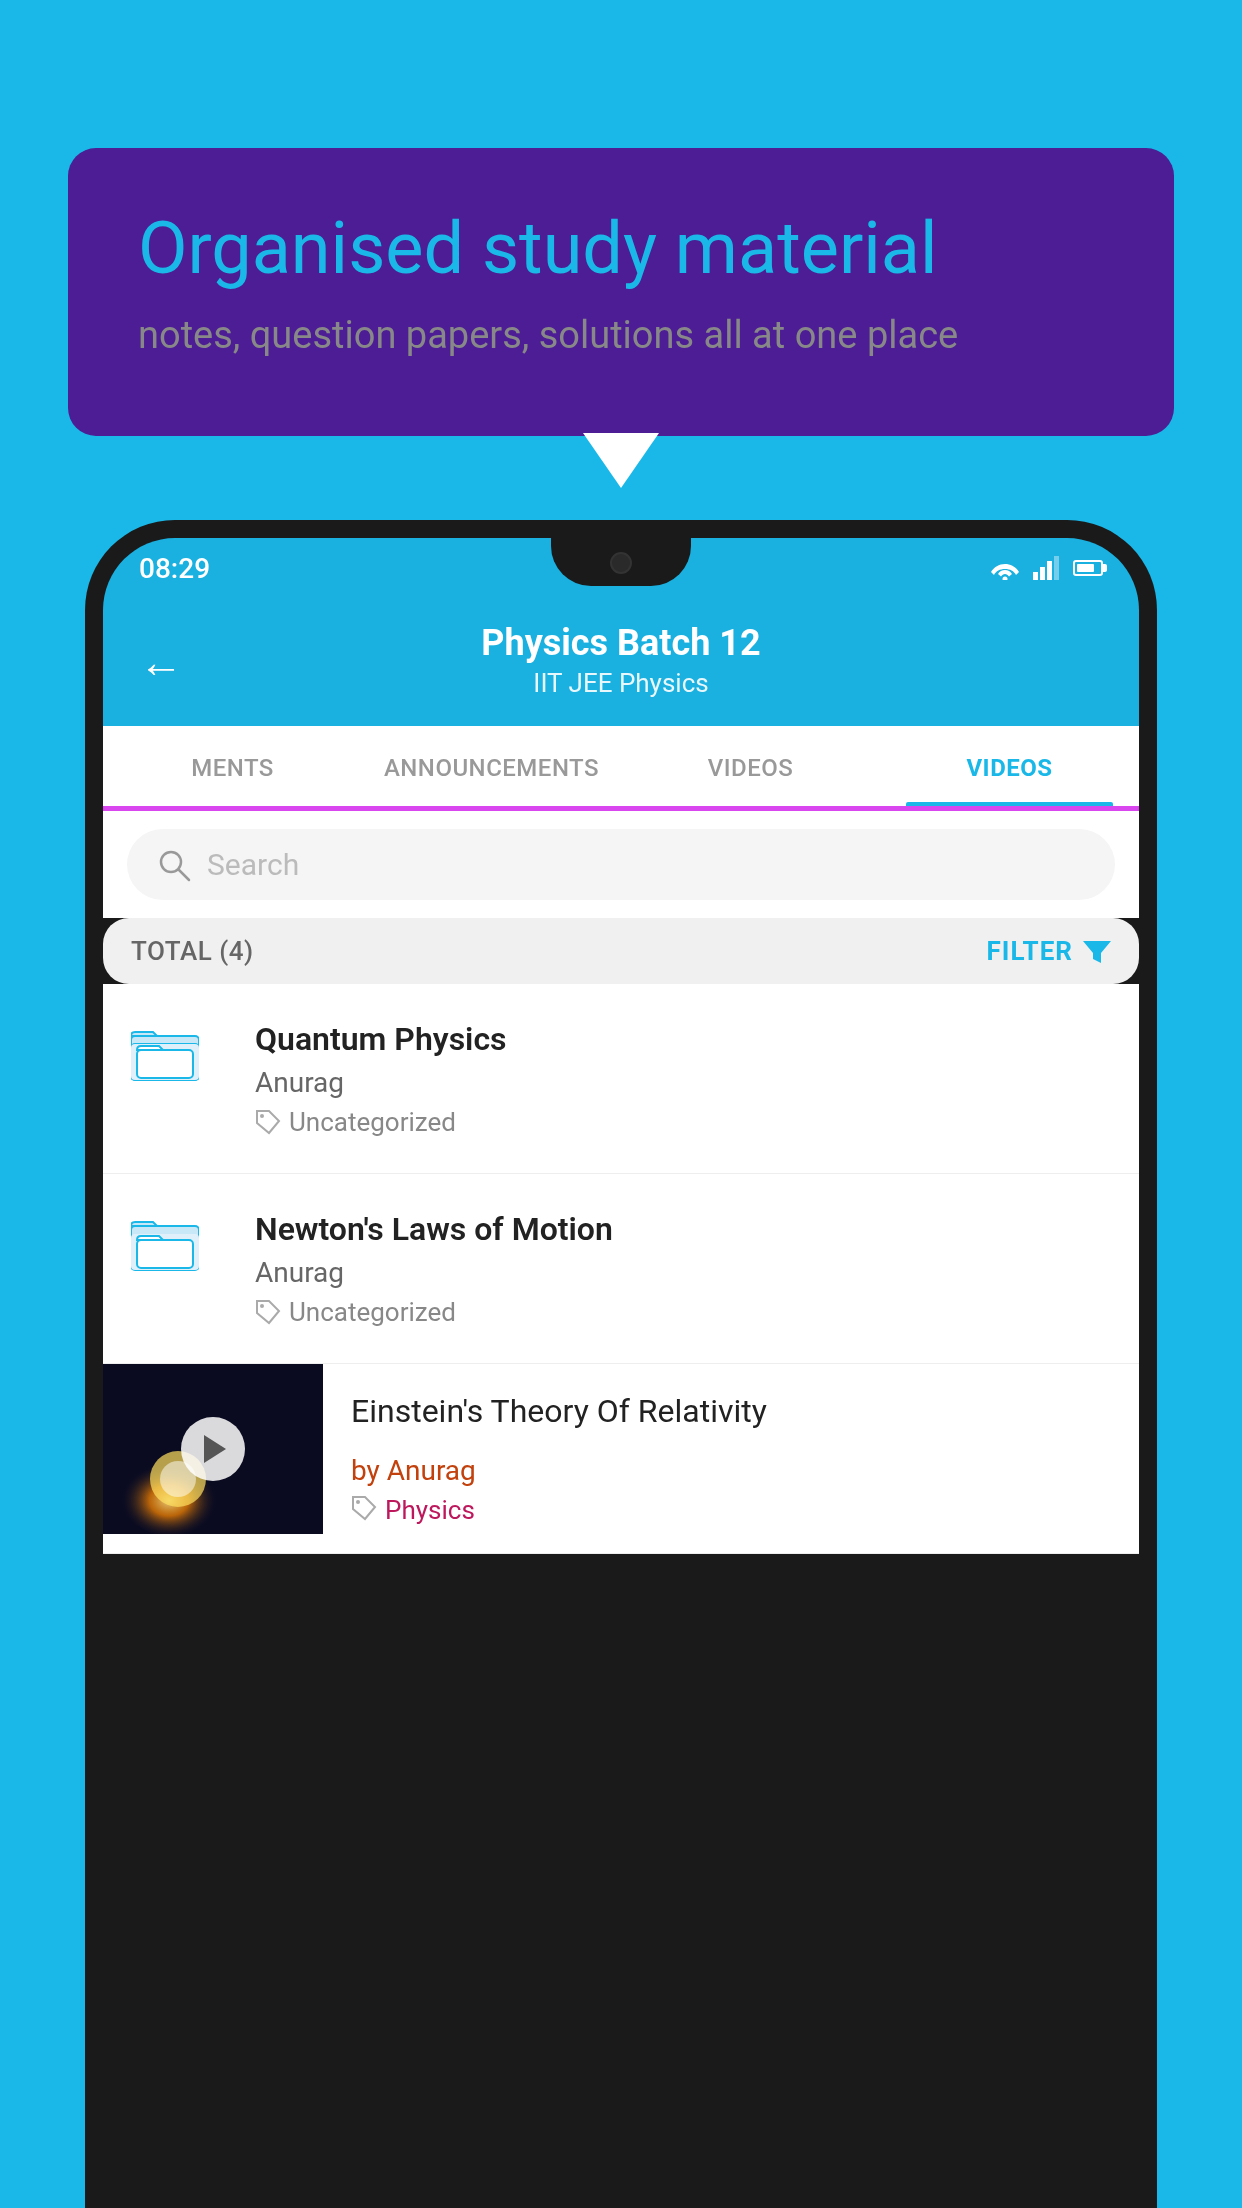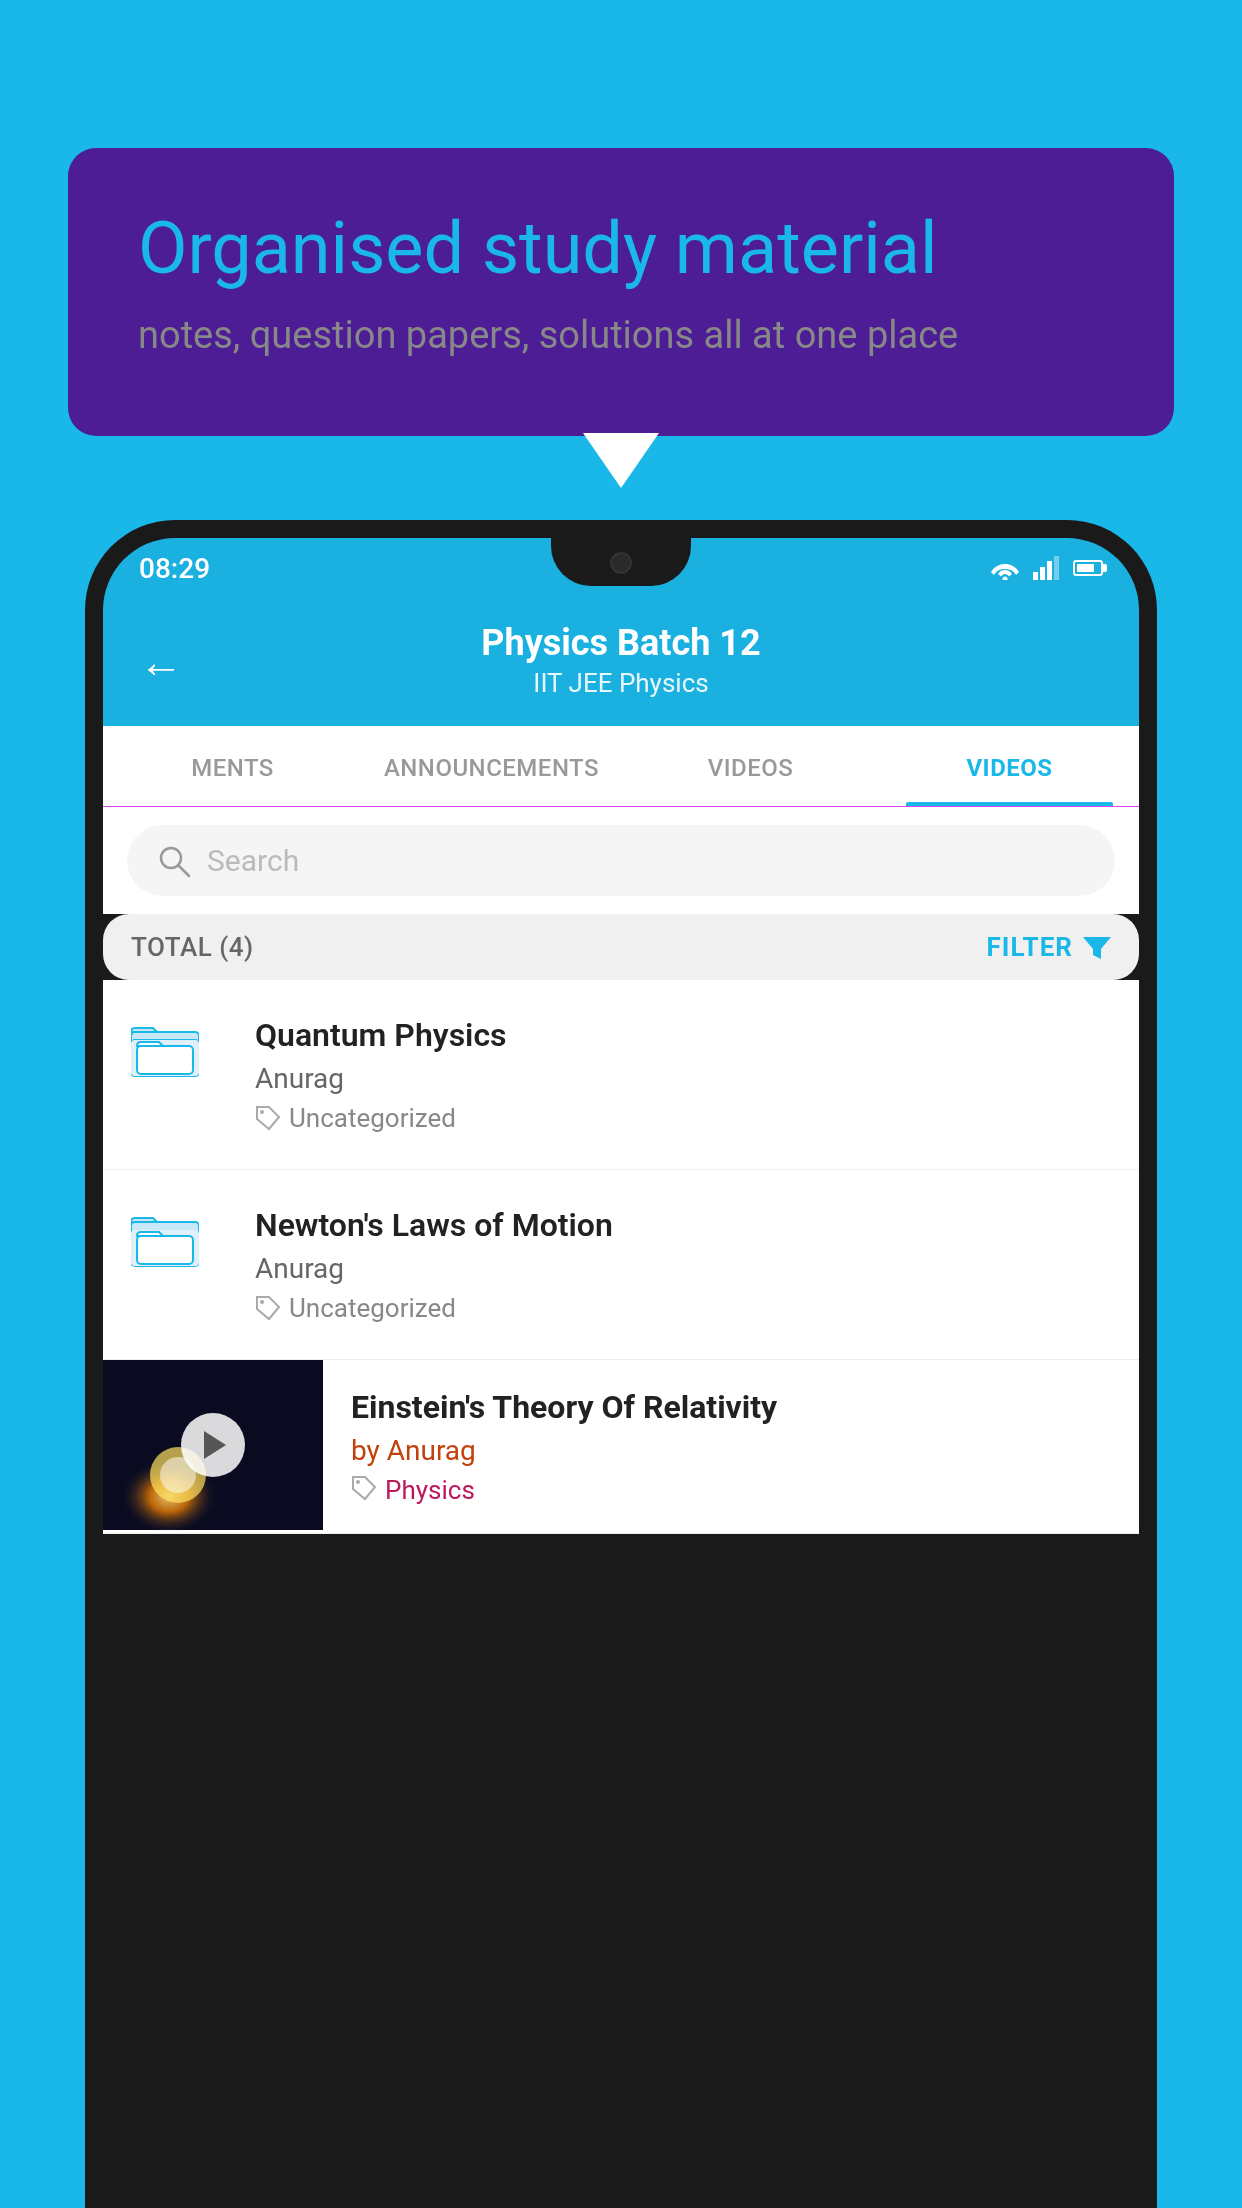--- a/index.html
+++ b/index.html
@@ -156,21 +156,21 @@
       color: rgba(255,255,255,0.9);
       font-size: 26px;
       margin-top: 4px;
     }
 
     
     .tabs-bar {
       background: white;
       display: flex;
       align-items: center;
-      border-bottom: 1px solid #d946ef;
+      border-bottom: 5px solid #d946ef;
       overflow: hidden;
     }
 
     .tab-item {
       flex: 1;
       text-align: center;
       padding: 28px 0 24px 0;
       font-size: 24px;
       color: #999;
       font-weight: 500;
@@ -334,22 +334,22 @@
     }
 
     .video-content {
       flex: 1;
       padding: 28px 28px;
     }
 
     .video-title {
       font-size: 32px;
       color: #222;
-      font-weight: 700;
-      margin-bottom: 8px;
+      font-weight: 400;
+      margin-bottom: 24px;
     }
 
     .video-author {
       font-size: 28px;
       color: #c2410c;
       margin-bottom: 8px;
     }
 
     .video-tag {
       display: flex;

